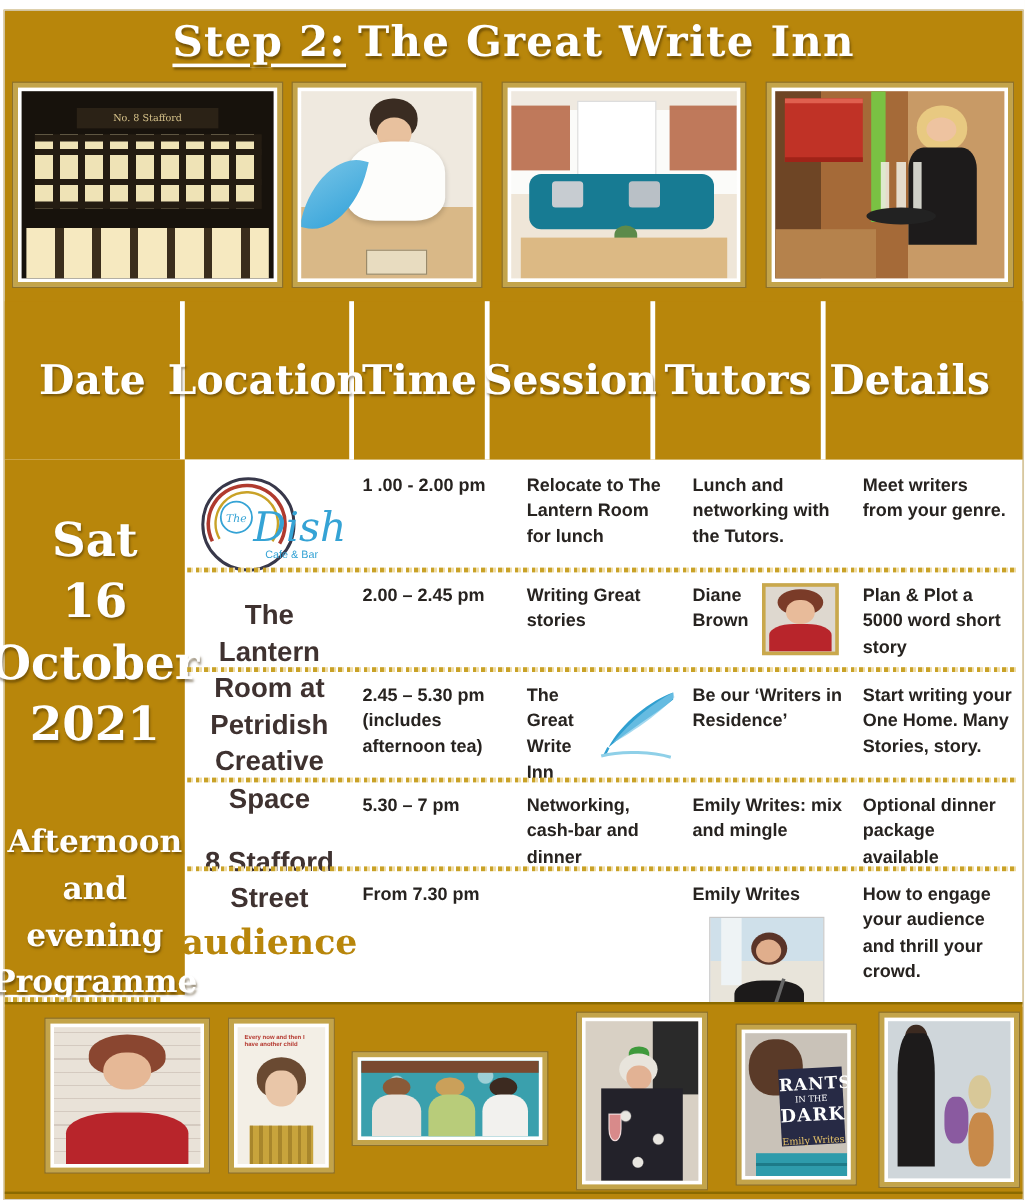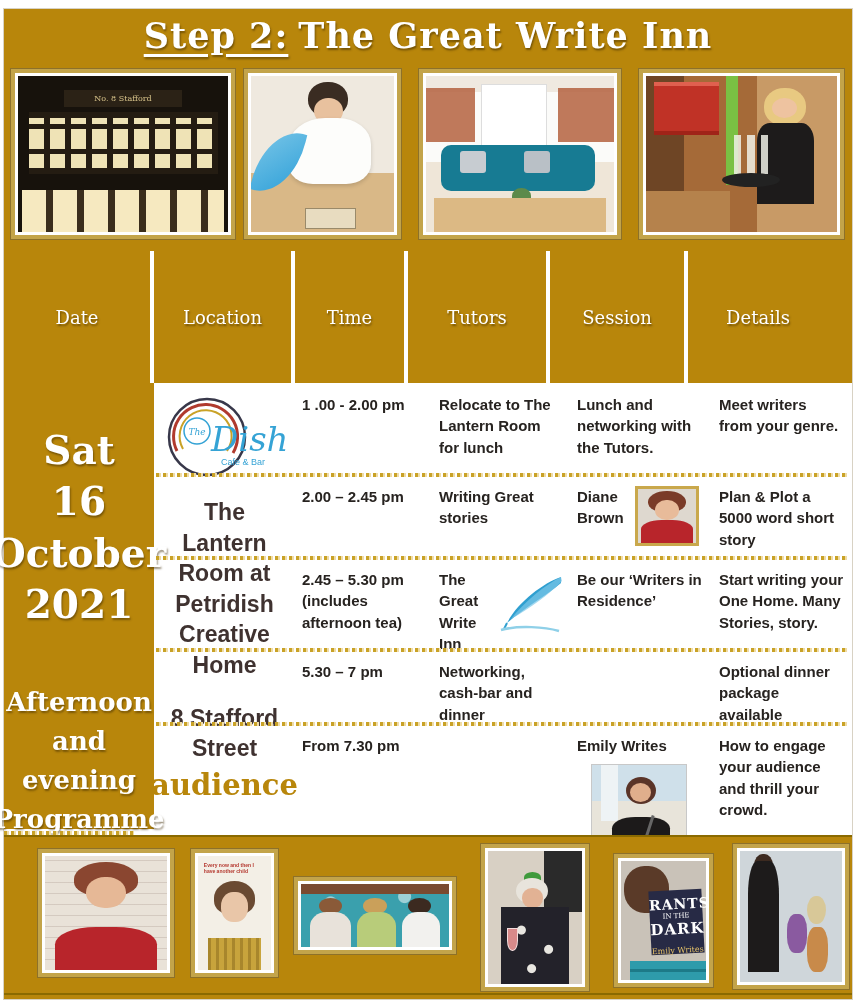--- a/index.html
+++ b/index.html
@@ -120,21 +120,21 @@
   .p-crowd{background:#cfd6da;}
   .p-crowd .emily{top:8%;left:8%;width:30%;height:84%;background:#1d1b1b;border-radius:30% 30% 0 0;}
   .p-crowd .ehead{top:2%;left:14%;width:18%;height:18%;background:#3c2a20;border-radius:50%;}
   .p-crowd .k1{top:48%;left:46%;width:20%;height:30%;background:#8a5aa0;border-radius:40%;}
   .p-crowd .k2{top:58%;left:66%;width:20%;height:34%;background:#c88a4a;border-radius:40%;}
   .p-crowd .k3{top:34%;left:66%;width:18%;height:22%;background:#d8c898;border-radius:50%;}
 
   
   .thead{display:flex;height:132px;background:#b8860b;}
   .th{box-sizing:border-box;display:flex;align-items:center;justify-content:center;
-      font-family:"DejaVu Serif",serif;font-weight:normal;font-size:18px;color:#fff;
+      font-family:"DejaVu Serif",serif;font-weight:bold;font-size:34px;color:#fff;
       text-shadow:1px 2px 2px rgba(60,40,0,.55);border-right:4px solid #fff;}
   .th:last-child{border-right:none;}
   .th1{width:150px;} .th2{width:141px;} .th3{width:113px;} .th4{width:138px;} .th5{width:142px;} .th6{width:140px;}
 
   
   .tbody{position:relative;display:grid;width:848px;height:456px;background:#fff;
          grid-template-columns:150px 141px 137px 138px 142px 140px;
          grid-template-rows:92px 83px 92px 74px 115px;}
   .cell{font-weight:bold;font-size:15px;line-height:1.42;color:#272320;padding:11px 8px 0 7px;box-sizing:border-box;}
   .c3{grid-column:3;} .c4{grid-column:4;} .c5{grid-column:5;} .c6{grid-column:6;}
@@ -235,22 +235,22 @@
           <div class="tray"></div>
           <div class="counter"></div>
         </div>
       </div>
     </div>
 
     <div class="thead">
       <div class="th th1">Date</div>
       <div class="th th2">Location</div>
       <div class="th th3">Time</div>
+      <div class="th th4">Session</div>
       <div class="th th5">Tutors</div>
-      <div class="th th4">Session</div>
       <div class="th th6">Details</div>
     </div>
 
     <div class="tbody">
 
       <div class="date-col">
         <div class="date-top">
           <div class="dl">Sat</div>
           <div class="dl">16</div>
           <div class="dl">October</div>
@@ -273,21 +273,21 @@
           <text x="34" y="42" font-size="9" fill="#35a3d5" text-anchor="middle" font-style="italic" font-family="DejaVu Serif, serif">The</text>
           <text x="48" y="58" font-size="34" fill="#35a3d5" font-style="italic" font-family="DejaVu Serif, serif">Dish</text>
           <text x="80" y="72" font-size="9" fill="#35a3d5" text-anchor="middle" font-family="Liberation Sans, sans-serif">Cafe &amp; Bar</text>
         </svg>
         <div class="loc-venue">
           <div>The</div>
           <div>Lantern</div>
           <div>Room at</div>
           <div>Petridish</div>
           <div>Creative</div>
-          <div>Home</div>
+          <div>Space</div>
         </div>
         <div class="loc-addr">
           <div>8 Stafford</div>
           <div>Street</div>
         </div>
         <div class="loc-city">audience</div>
       </div>
 
       <div class="cell c3 r1">1 .00 - 2.00 pm</div>
       <div class="cell c4 r1">Relocate to The Lantern Room for lunch</div>
@@ -316,20 +316,21 @@
             <path d="M8 50 L5 56" stroke="#2f9fd0" stroke-width="2" fill="none"></path>
             <path d="M2 57 C20 52 46 54 60 58" stroke="#8fd0e8" stroke-width="2.5" fill="none"></path>
           </svg>
         </span>
       </div>
       <div class="cell c5 r3">Be our ‘Writers in Residence’</div>
       <div class="cell c6 r3">Start writing your One Home. Many Stories, story.</div>
 
       <div class="cell c3 r4">5.30 – 7 pm</div>
       <div class="cell c4 r4">Networking, cash-bar and dinner</div>
+      <div class="cell c5 r4">Emily Writes: mix and mingle</div>
       <div class="cell c6 r4">Optional dinner package available</div>
 
       <div class="cell c3 r5">From 7.30 pm</div>
       <div class="cell c5 r5">
         <span>Emily Writes</span>
         <span class="emily-photo" style="display:block;">
           <i class="win"></i>
             <i class="head"></i>
             <i class="face"></i>
             <i class="torso"></i>

